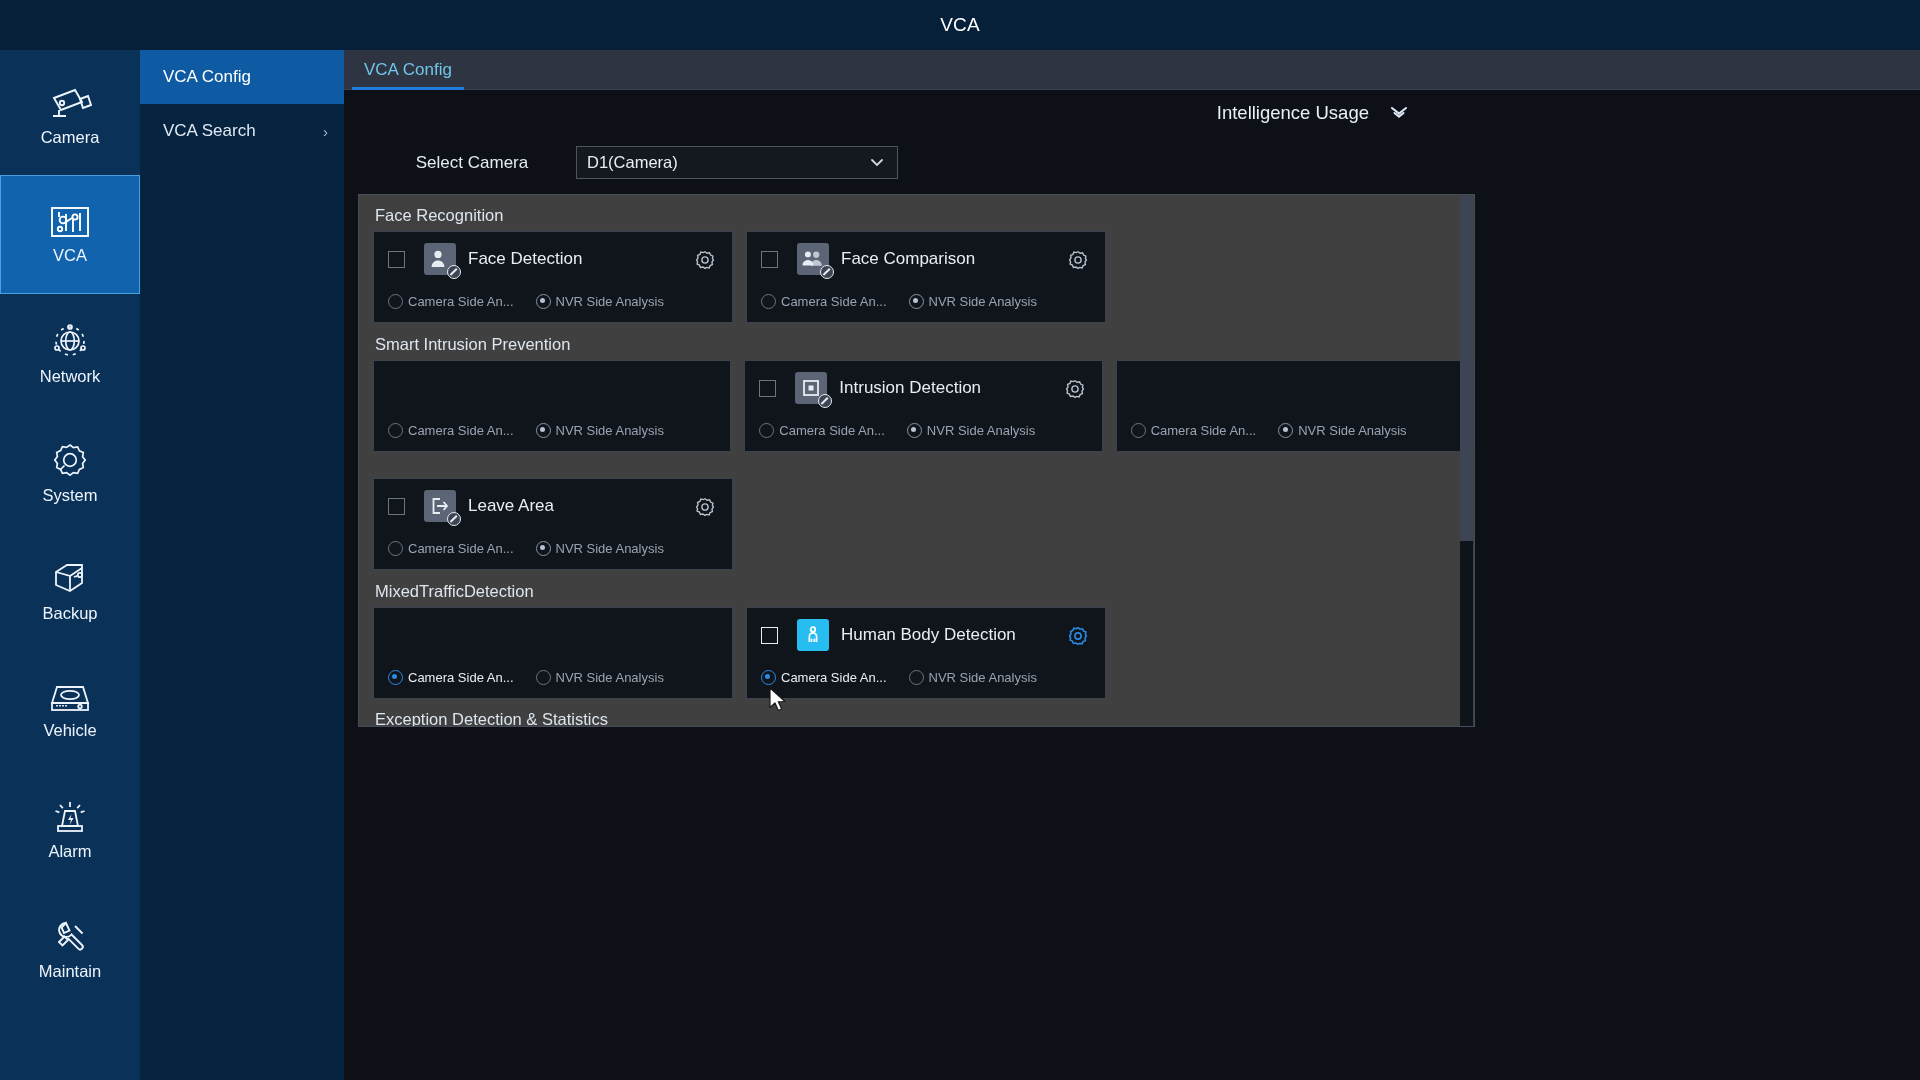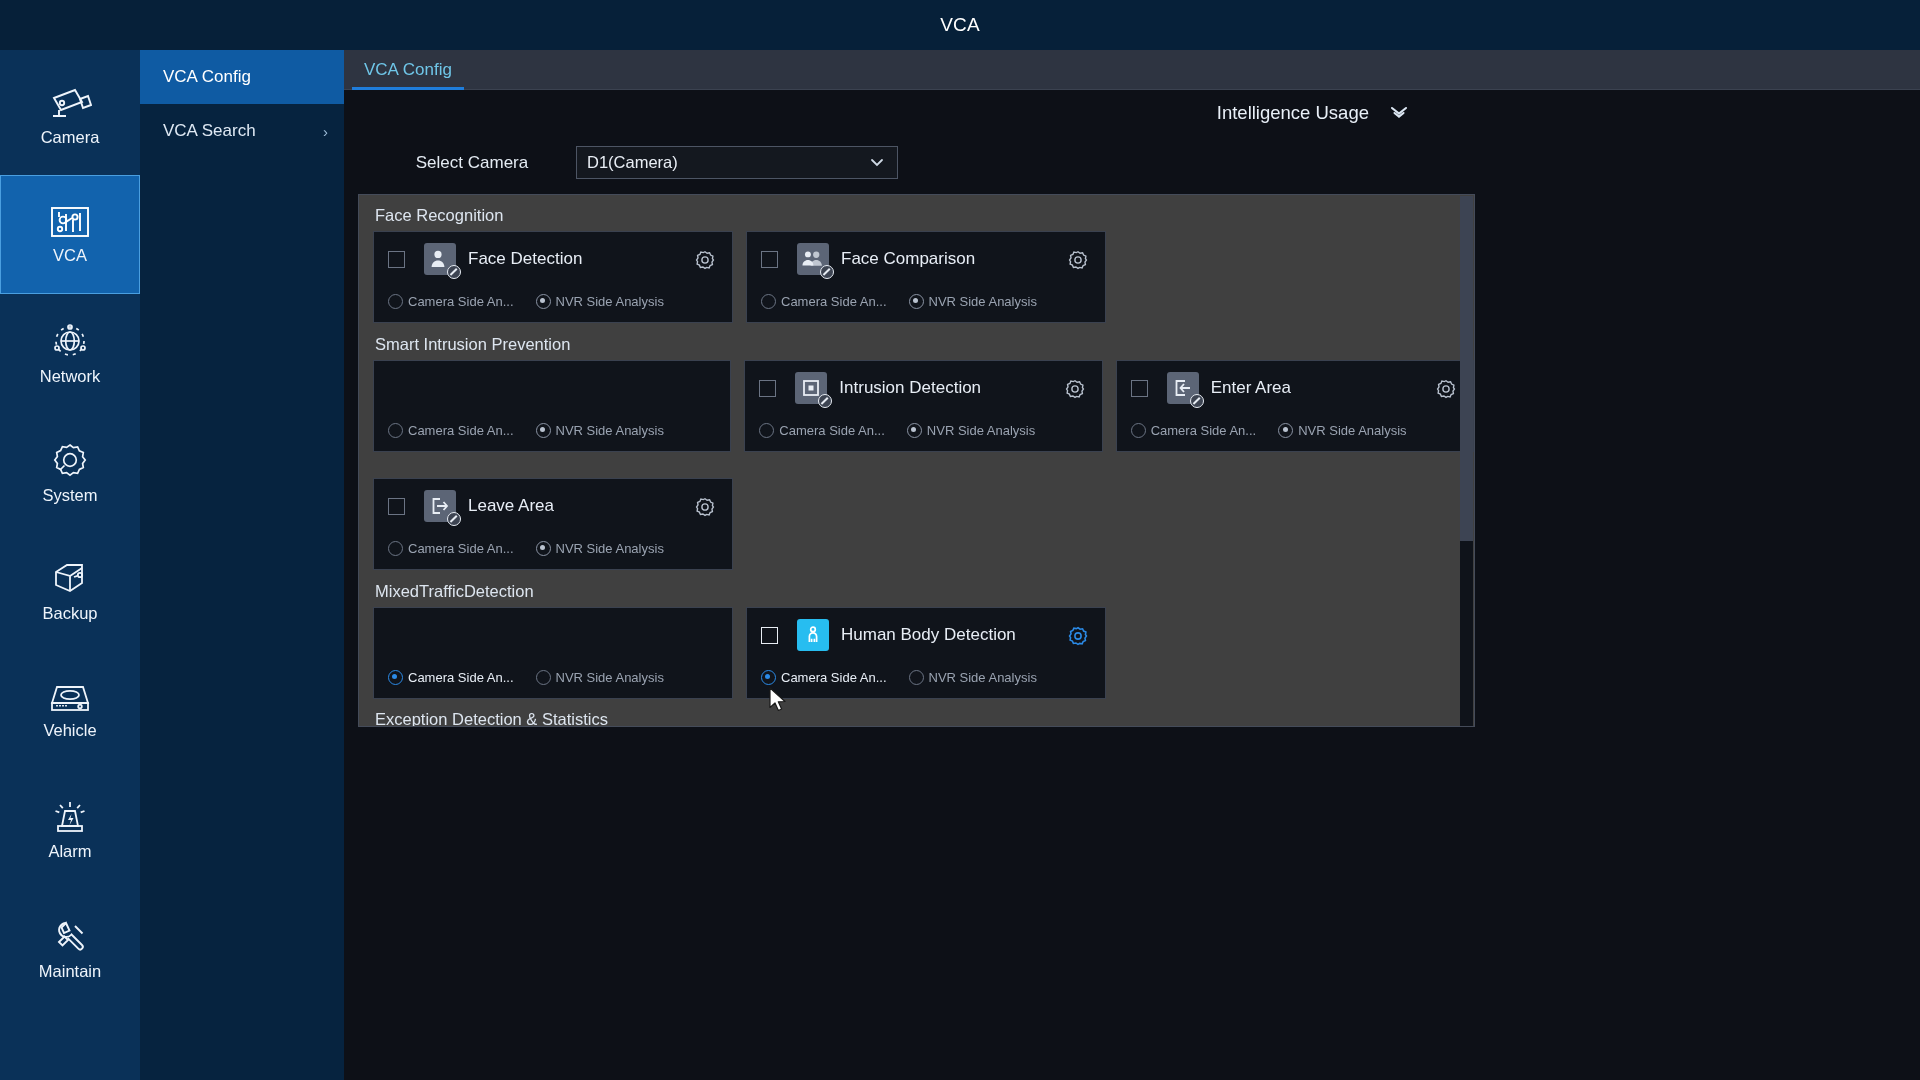--- a/index.html
+++ b/index.html
@@ -447,37 +447,20 @@
                 <span class="radio-lbl">Camera Side An...</span>
               </span>
               <span class="radio-wrap gap-nvr">
                 <span class="radio on"></span>
                 <span class="radio-lbl">NVR Side Analysis</span>
               </span>
             </div>
           </div>
 
           <div class="card">
-            <div class="card-top">
-              <span class="cb"></span>
-              <span class="ficon">
-                <svg width="22" height="22" viewBox="0 0 22 22" fill="none" stroke="#e8edf4" stroke-width="1.8">
-                  <path d="M13 4 H4.5 V18 H13"></path>
-                  <path d="M18 11 H8.5 M12 7 L8.5 11 L12 15"></path>
-                </svg>
-                <span class="ban"></span>
-              </span>
-              <span class="card-name">Enter Area</span>
-              <span class="gear">
-                <svg width="22" height="22" viewBox="0 0 24 24" fill="none" stroke="#b9c2cf" stroke-width="1.5">
-                  <path d="M12 3 l2.3 1.6 2.7-.5 1.1 2.5 2.5 1.1-.5 2.7L21.2 12l-1.6 2.3.5 2.7-2.5 1.1-1.1 2.5-2.7-.5L12 21.2l-2.3-1.6-2.7.5-1.1-2.5-2.5-1.1.5-2.7L2.8 12l1.6-2.3-.5-2.7 2.5-1.1 1.1-2.5 2.7.5z"></path>
-                  <circle cx="12" cy="12" r="3.4"></circle>
-                </svg>
-              </span>
-            </div>
             <div class="card-bot">
               <span class="radio-wrap">
                 <span class="radio"></span>
                 <span class="radio-lbl">Camera Side An...</span>
               </span>
               <span class="radio-wrap gap-nvr">
                 <span class="radio on"></span>
                 <span class="radio-lbl">NVR Side Analysis</span>
               </span>
             </div>

